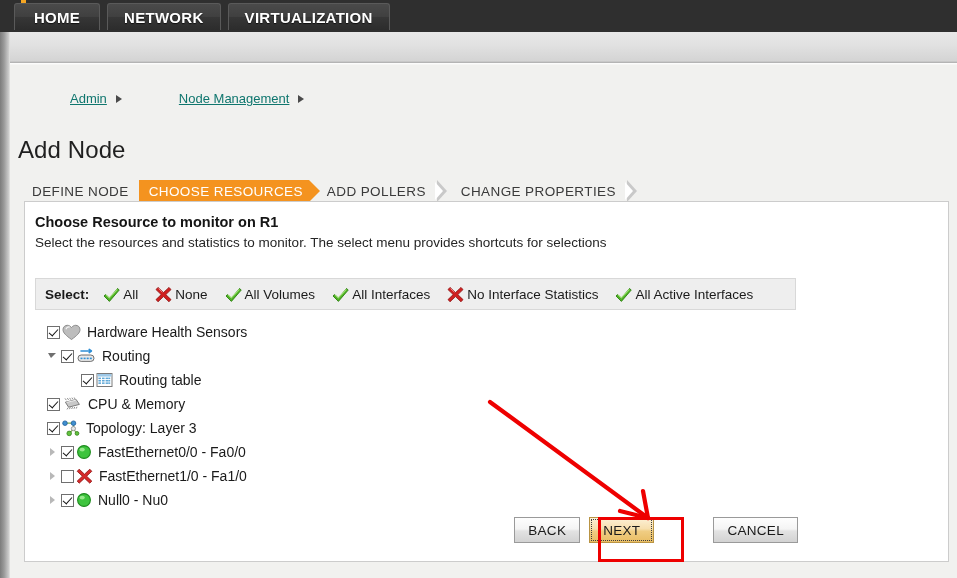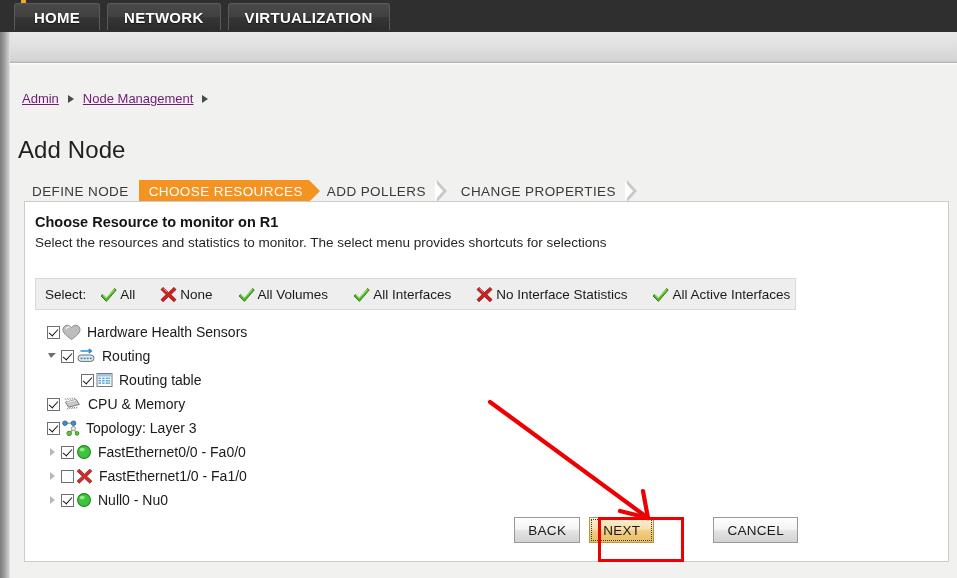--- a/index.html
+++ b/index.html
@@ -56,22 +56,23 @@
     background: linear-gradient(to bottom, #ffffff, #f3f3f1);
   }
 
   
   .breadcrumb {
     position: absolute; left: 22px; top: 91px;
     display: flex; align-items: center; gap: 9px;
     font-size: 13px; color: #1a1a1a;
   }
   .crumb-link {
-    color: #701a75; text-decoration: underline; cursor: pointer;
+    color: #0f766e; text-decoration: underline; cursor: pointer;
     font-size: 13px;
+    margin-left: 48px;
   }
   .crumb-arrow {
     width: 0; height: 0;
     border-left: 6px solid #4a4a4a;
     border-top: 4.5px solid transparent;
     border-bottom: 4.5px solid transparent;
     display: inline-block;
     margin-top: 1px;
   }
 
@@ -150,24 +151,24 @@
   
   .selectbar {
     position: absolute; left: 10px; top: 76px;
     width: 761px; height: 32px;
     background: #eeeeee;
     border: 1px solid #d8d8d8;
     display: flex; align-items: center;
     padding-left: 9px;
     font-size: 13.5px; color: #1a1a1a;
   }
-  .selectbar .sel-label { font-weight: normal; margin-right: 14px; }
+  .selectbar .sel-label { font-weight: bold; margin-right: 14px; }
   .sel-item {
     display: flex; align-items: center; gap: 3px;
-    margin-right: 25px; cursor: pointer; color: #1a1a1a;
+    margin-right: 17px; cursor: pointer; color: #1a1a1a;
     white-space: nowrap;
   }
   .sel-item:last-child { margin-right: 0; }
 
   
   .ico { display: inline-block; flex: 0 0 auto; line-height: 0; }
 
   
   .tree {
     position: absolute; left: 8px; top: 118px;

